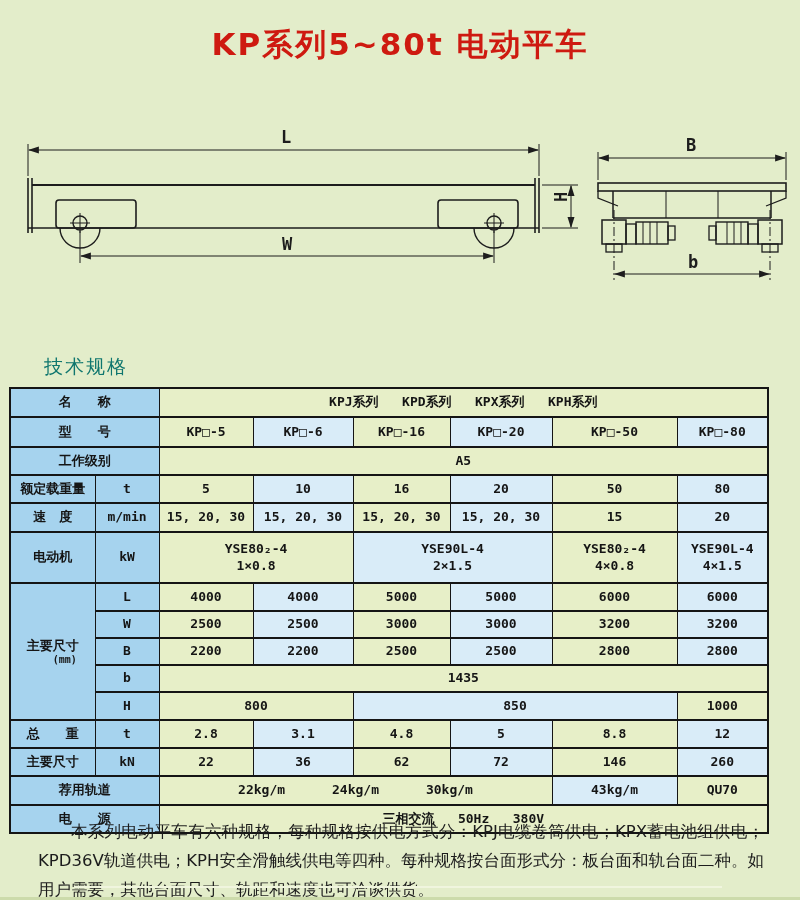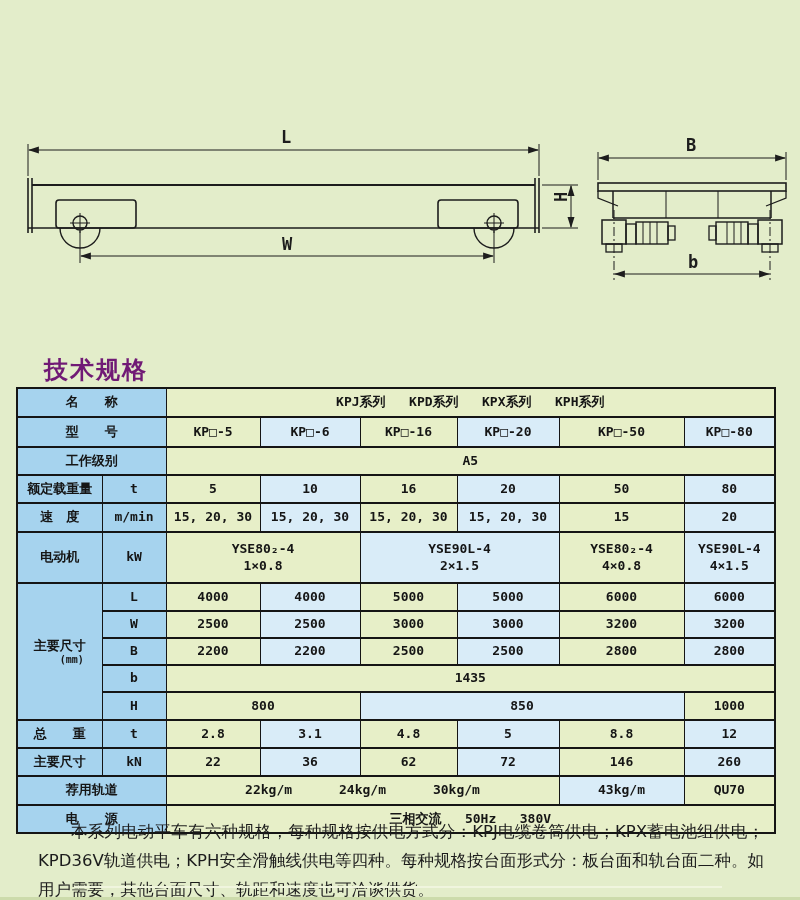--- a/index.html
+++ b/index.html
@@ -18,25 +18,25 @@
   .drw{position:absolute;top:128px;}
   #side-view{left:18px;}
   #end-view{left:588px;}
   .drw svg text{
     font-family:"DejaVu Sans Mono","Liberation Mono",monospace;
     font-size:17px;fill:#1d1d1d;font-weight:bold;
   }
   
   #sec-head{
     position:absolute;top:354px;left:44px;
-    font-size:24px;font-weight:bold;color:#701a75;letter-spacing:2px;
+    font-size:19px;font-weight:normal;color:#0f766e;letter-spacing:2px;
   }
   
   #spec-table{
-    position:absolute;top:387px;left:16px;
+    position:absolute;top:387px;left:9px;
     border-collapse:collapse;table-layout:fixed;width:758px;
     border:2px solid #151515;
   }
   #spec-table td{
     border:1px solid #151515;border-top-width:2px;border-bottom-width:2px;
     text-align:center;vertical-align:middle;padding:0;
     font-family:"DejaVu Sans Mono","Liberation Sans",sans-serif;
     font-size:13px;font-weight:bold;color:#151515;line-height:1.25;
   }
   .hd{background:#a6d3ee;}
@@ -63,20 +63,21 @@
   #bottom-strip{
     position:absolute;bottom:0;left:0;width:800px;height:3px;
     background:#ccdbab;
   }
 </style>
 </head>
 <body>
 
 <div id="page">
 
+  <div id="title">KP系列5~80t 电动平车</div>
 
   <div id="side-view" class="drw">
     <svg width="568" height="165" viewBox="0 0 568 165">
       <defs>
         <marker id="ar" viewBox="0 0 10 10" refX="9" refY="5" markerWidth="11" markerHeight="11" orient="auto-start-reverse">
           <path d="M0,1.8 L10,5 L0,8.2 z" fill="#1d1d1d"></path>
         </marker>
       </defs>
       <g stroke="#1d1d1d" fill="none" stroke-width="1">
 

